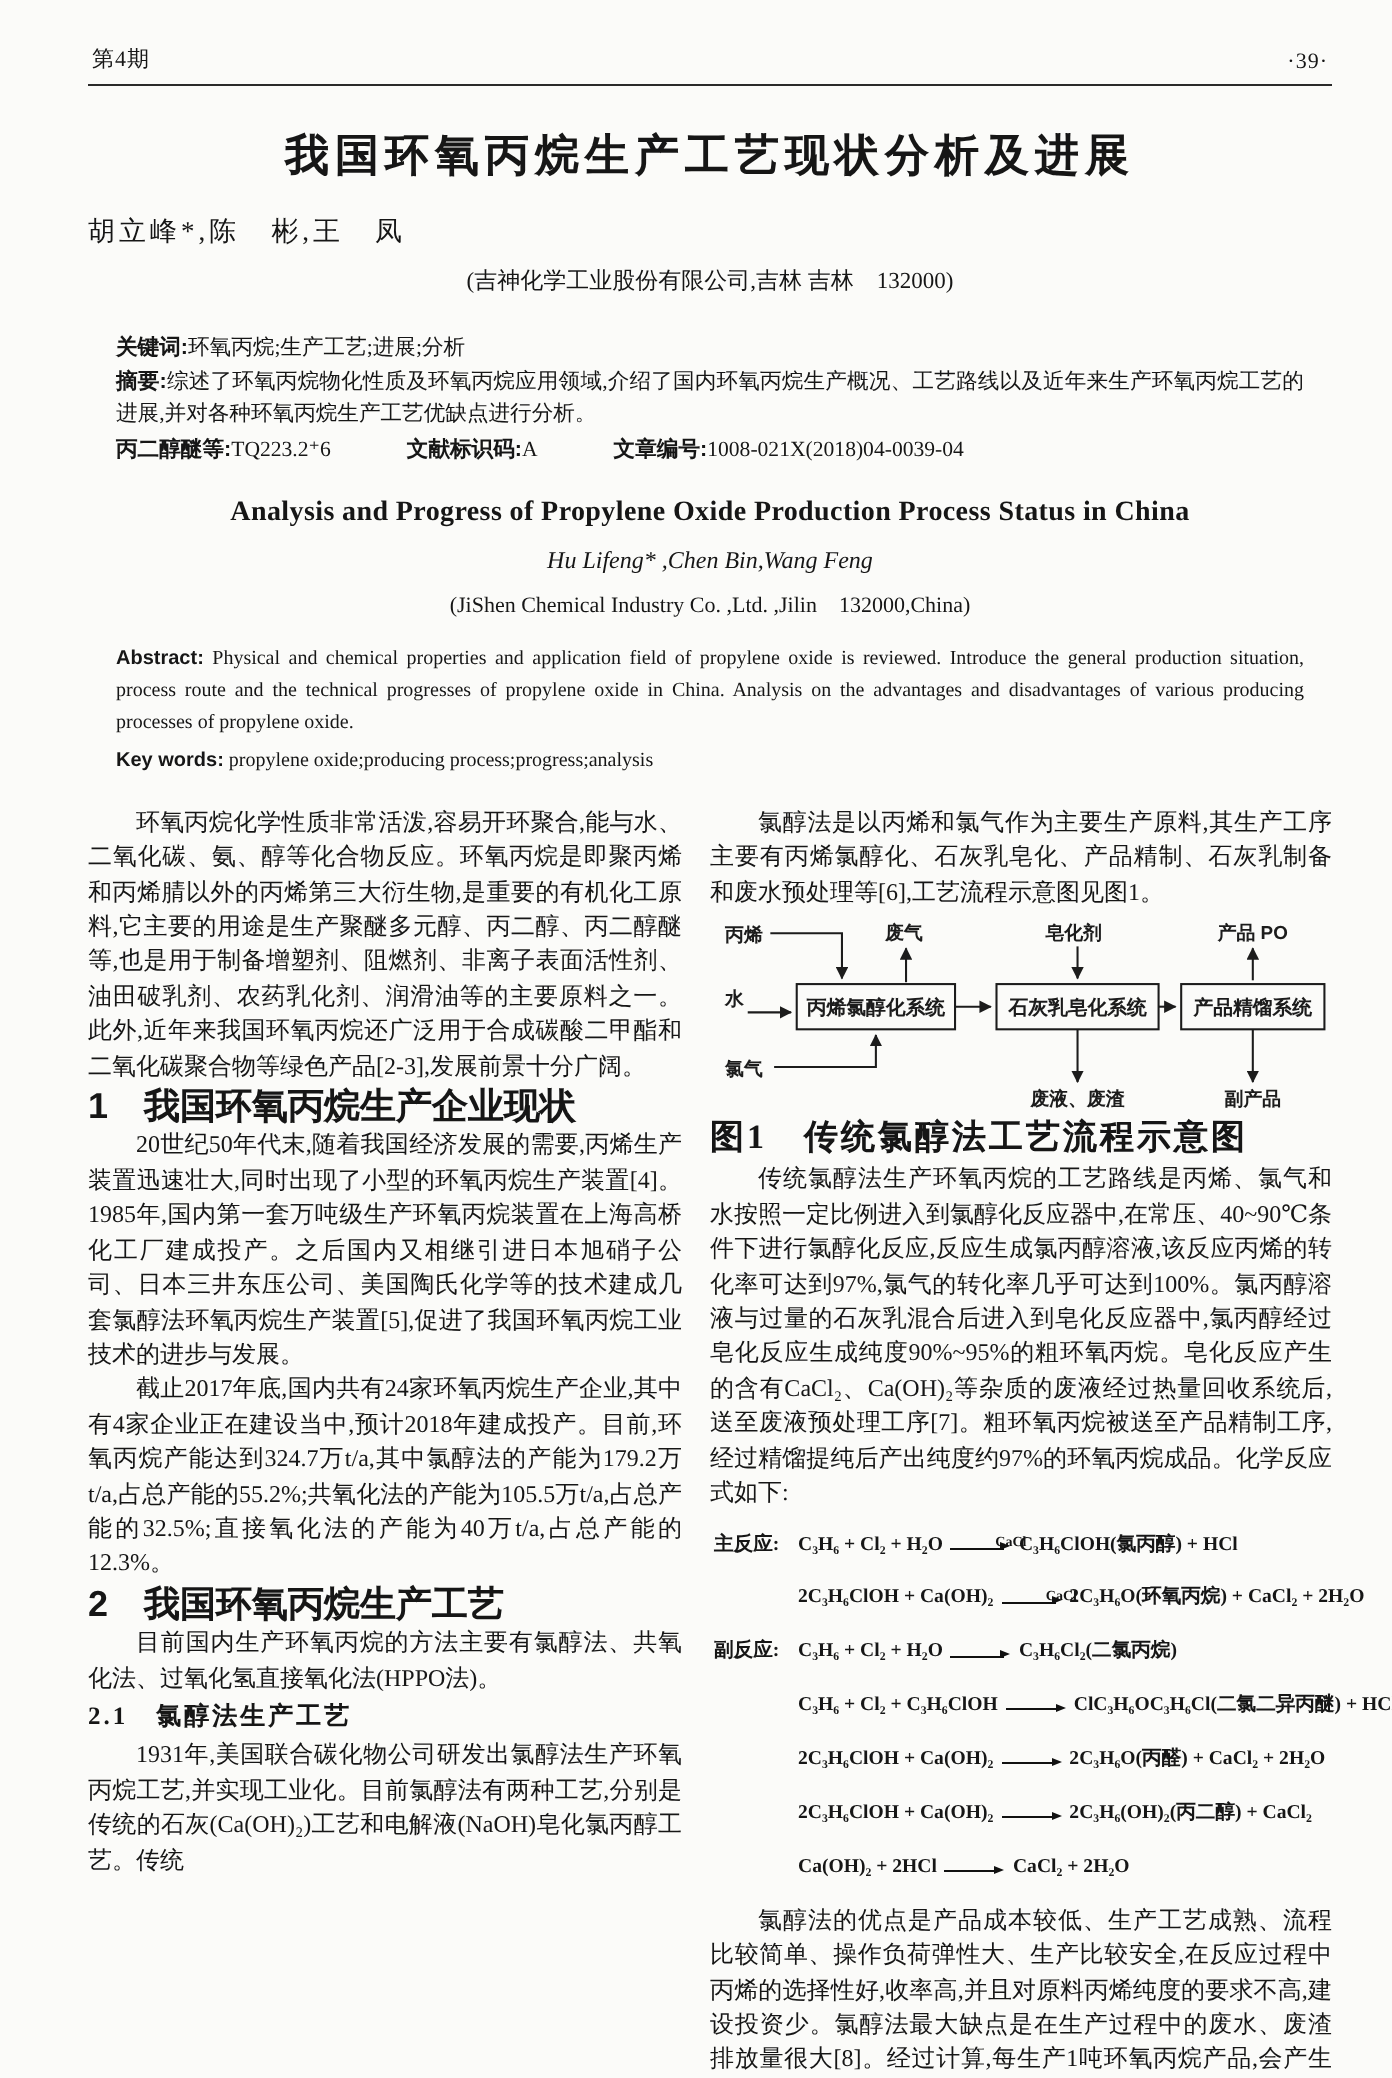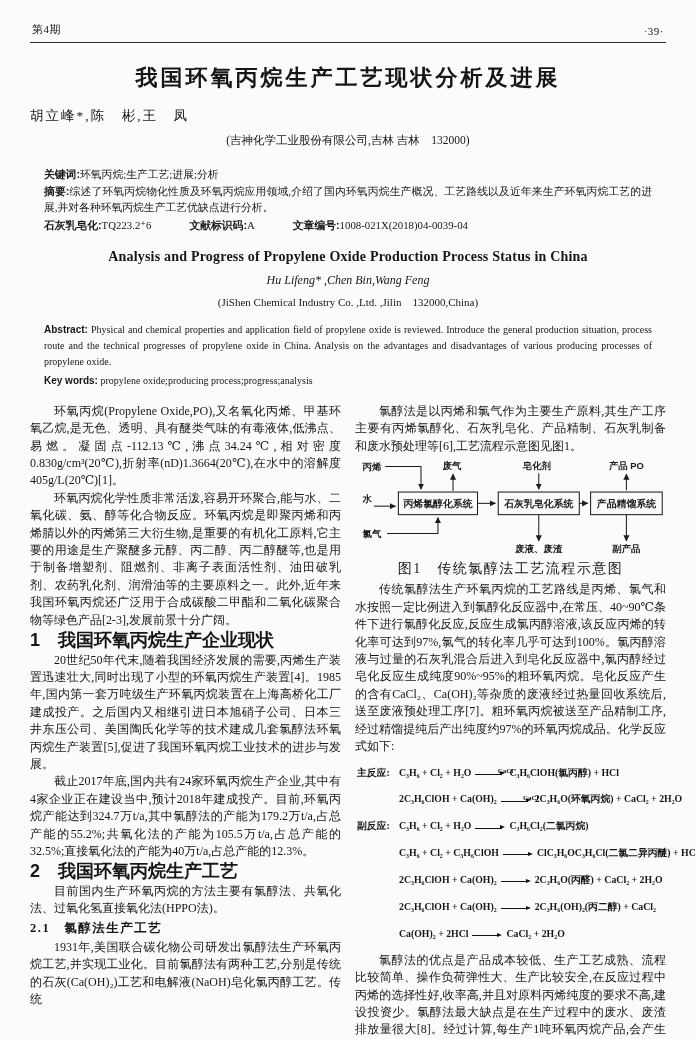--- a/index.html
+++ b/index.html
@@ -6,21 +6,21 @@
   body {
     width:696px; height:1039px;
     background:#fbfbf9;
     font-family:"Liberation Serif","DejaVu Serif",serif;
     color:#161616;
     -webkit-font-smoothing:antialiased;
   }
   .page {
     box-sizing:border-box;
     width:696px; height:911px;
-    padding:16px 30px 14px 30px;
+    padding:16px 30px 14px 44px;
     display:flex; flex-direction:column;
   }
   
   .jheader {
     display:flex; justify-content:space-between; align-items:flex-end;
     font-size:11px; padding:6px 2px 5px 2px; letter-spacing:.5px;
   }
   .jrule { border-top:1.7px solid #2a2a2a; }
   
   .title-cn {
@@ -63,21 +63,21 @@
   .subsec { font-weight:bold; font-size:12.5px; letter-spacing:1.5px; margin:2px 0; }
   
   .fig { margin:5px 0 1px 0; }
   .fig svg { display:block; width:100%; height:auto; }
   .fig text {
     font-family:"Liberation Sans","DejaVu Sans",sans-serif;
     font-size:10px; font-weight:bold; fill:#1c1c1c;
   }
   .fig .boxtxt { font-size:10.5px; }
   .figcap {
-    text-align:center; font-weight:normal; font-size:14px;
+    font-weight:bold; font-size:17px;
     letter-spacing:1.5px; margin:2px 0 4px 0;
   }
   
   .eqs { margin:8px 0 5px 2px; font-size:9.8px; font-weight:bold; }
   .eq-row { display:flex; align-items:center; margin-bottom:9.5px; white-space:nowrap; }
   .eq-label { display:inline-block; min-width:42px; }
   .eq-arrow { position:relative; display:inline-block; width:30px; height:11px; margin:0 4px; flex:none; }
   .eq-arrow .line { position:absolute; left:0; right:3px; top:7px; border-top:1.2px solid #111; }
   .eq-arrow .line::after {
     content:""; position:absolute; right:-3px; top:-3.4px; width:0; height:0;
@@ -97,38 +97,37 @@
   <div class="jrule"></div>
 
   <div class="title-cn">我国环氧丙烷生产工艺现状分析及进展</div>
   <div class="authors-cn">胡立峰*,陈　彬,王　凤</div>
   <div class="affil-cn">(吉神化学工业股份有限公司,吉林 吉林　132000)</div>
 
   <div class="meta">
     <p><span class="blabel">关键词:</span><span>环氧丙烷;生产工艺;进展;分析</span></p>
     <p><span class="blabel">摘要:</span><span>综述了环氧丙烷物化性质及环氧丙烷应用领域,介绍了国内环氧丙烷生产概况、工艺路线以及近年来生产环氧丙烷工艺的进展,并对各种环氧丙烷生产工艺优缺点进行分析。</span></p>
     <div class="meta-row">
-      <span class="meta-pair"><span class="blabel">石灰乳皂化:</span><span>TQ223.2⁺6</span></span>
+      <span class="meta-pair"><span class="blabel">丙二醇醚等:</span><span>TQ223.2⁺6</span></span>
       <span class="meta-pair"><span class="blabel">文献标识码:</span><span>A</span></span>
       <span class="meta-pair"><span class="blabel">文章编号:</span><span>1008-021X(2018)04-0039-04</span></span>
     </div>
   </div>
 
   <div class="title-en">Analysis and Progress of Propylene Oxide Production Process Status in China</div>
   <div class="authors-en">Hu Lifeng* ,Chen Bin,Wang Feng</div>
   <div class="affil-en">(JiShen Chemical Industry Co. ,Ltd. ,Jilin　132000,China)</div>
   <div class="abs-en">
     <p><span class="blabel">Abstract:</span> <span>Physical and chemical properties and application field of propylene oxide is reviewed. Introduce the general production situation, process route and the technical progresses of propylene oxide in China. Analysis on the advantages and disadvantages of various producing processes of propylene oxide.</span></p>
     <p><span class="blabel">Key words:</span> <span>propylene oxide;producing process;progress;analysis</span></p>
   </div>
 
   <div class="columns">
 
     <div class="col">
-      <p>环氧丙烷(Propylene Oxide,PO),又名氧化丙烯、甲基环氧乙烷,是无色、透明、具有醚类气味的有毒液体,低沸点、易燃。凝固点-112.13℃,沸点34.24℃,相对密度0.830g/cm³(20℃),折射率(nD)1.3664(20℃),在水中的溶解度405g/L(20℃)[1]。</p>
       <p>环氧丙烷化学性质非常活泼,容易开环聚合,能与水、二氧化碳、氨、醇等化合物反应。环氧丙烷是即聚丙烯和丙烯腈以外的丙烯第三大衍生物,是重要的有机化工原料,它主要的用途是生产聚醚多元醇、丙二醇、丙二醇醚等,也是用于制备增塑剂、阻燃剂、非离子表面活性剂、油田破乳剂、农药乳化剂、润滑油等的主要原料之一。此外,近年来我国环氧丙烷还广泛用于合成碳酸二甲酯和二氧化碳聚合物等绿色产品[2-3],发展前景十分广阔。</p>
       <div class="sec">1　我国环氧丙烷生产企业现状</div>
       <p>20世纪50年代末,随着我国经济发展的需要,丙烯生产装置迅速壮大,同时出现了小型的环氧丙烷生产装置[4]。1985年,国内第一套万吨级生产环氧丙烷装置在上海高桥化工厂建成投产。之后国内又相继引进日本旭硝子公司、日本三井东压公司、美国陶氏化学等的技术建成几套氯醇法环氧丙烷生产装置[5],促进了我国环氧丙烷工业技术的进步与发展。</p>
       <p>截止2017年底,国内共有24家环氧丙烷生产企业,其中有4家企业正在建设当中,预计2018年建成投产。目前,环氧丙烷产能达到324.7万t/a,其中氯醇法的产能为179.2万t/a,占总产能的55.2%;共氧化法的产能为105.5万t/a,占总产能的32.5%;直接氧化法的产能为40万t/a,占总产能的12.3%。</p>
       <div class="sec">2　我国环氧丙烷生产工艺</div>
       <p>目前国内生产环氧丙烷的方法主要有氯醇法、共氧化法、过氧化氢直接氧化法(HPPO法)。</p>
       <div class="subsec">2.1　氯醇法生产工艺</div>
       <p>1931年,美国联合碳化物公司研发出氯醇法生产环氧丙烷工艺,并实现工业化。目前氯醇法有两种工艺,分别是传统的石灰(Ca(OH)₂)工艺和电解液(NaOH)皂化氯丙醇工艺。传统</p>
     </div>
 

